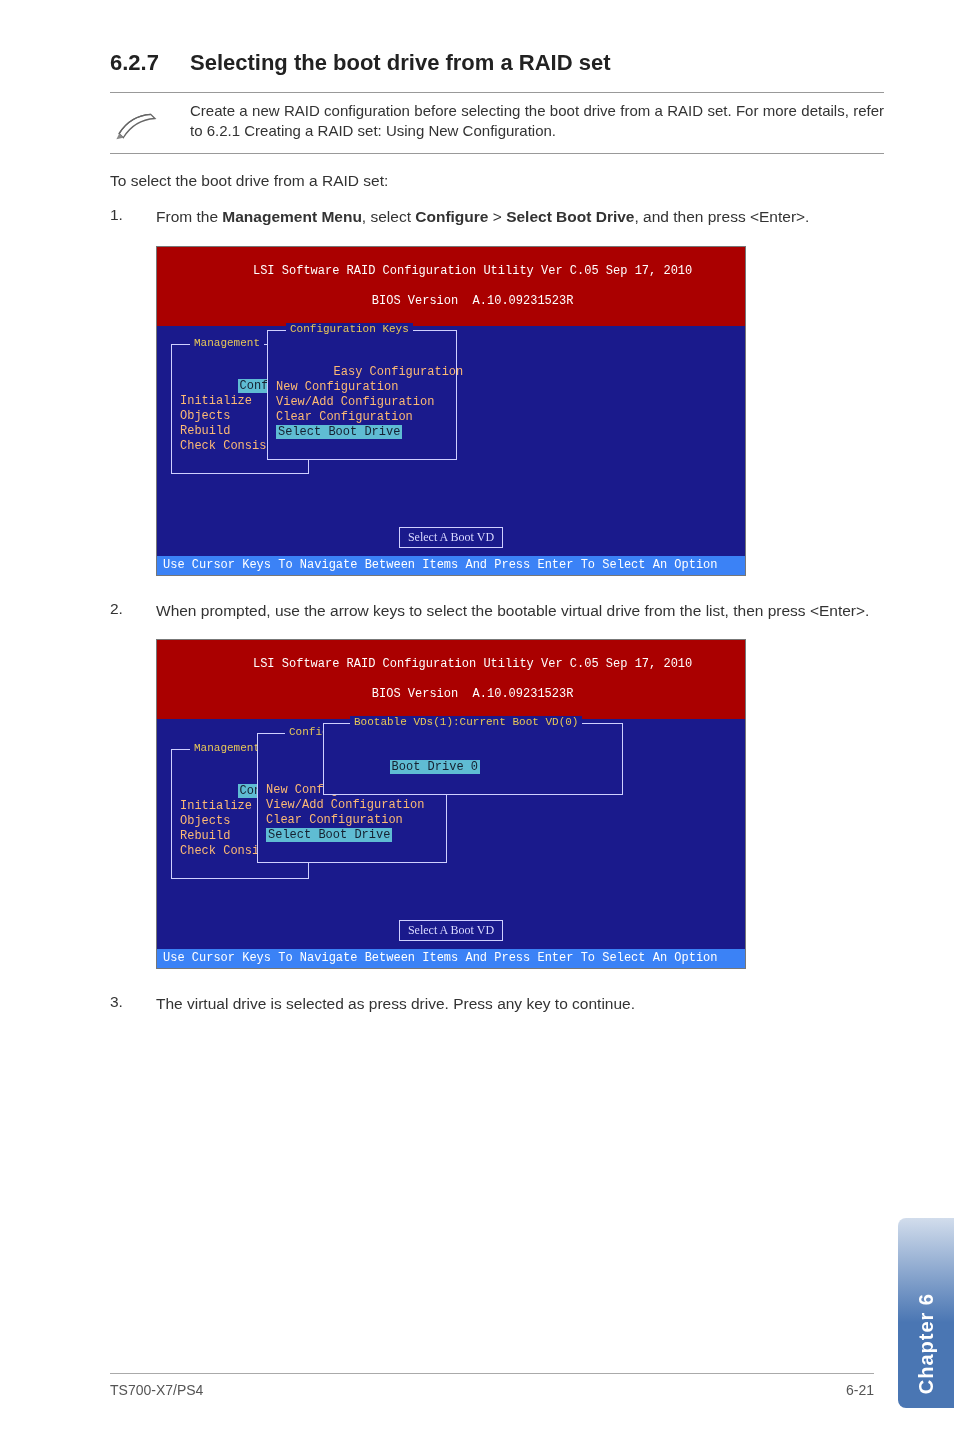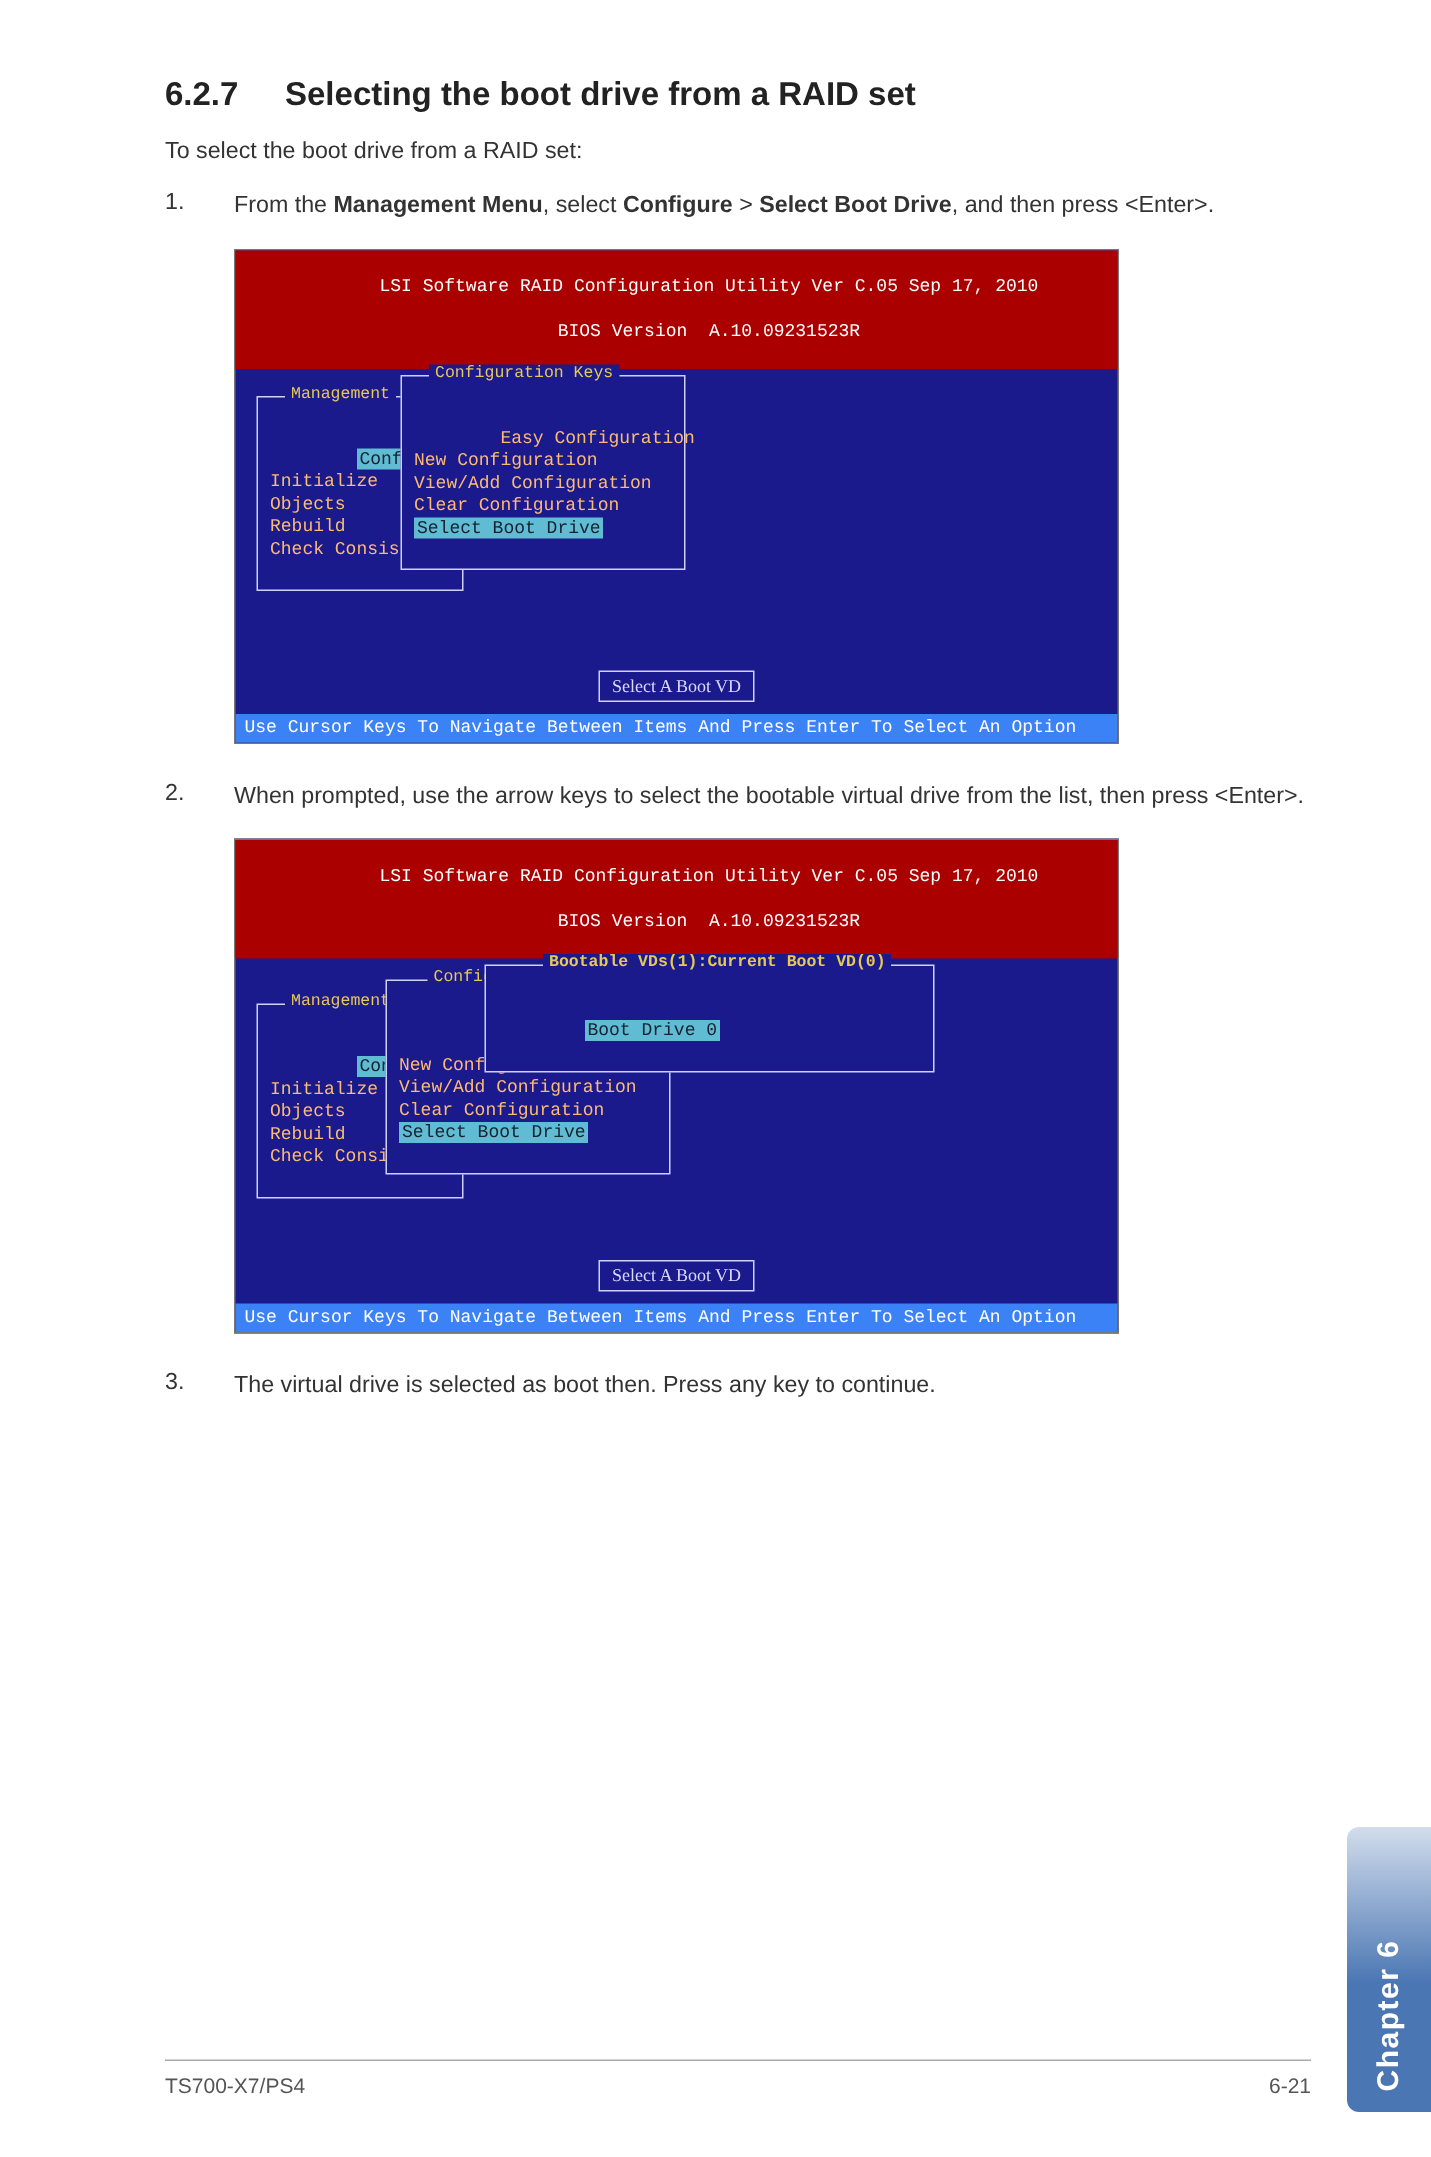--- a/index.html
+++ b/index.html
@@ -178,20 +178,30 @@
 </head>
 <body>
 
 <div class="page">
 
   <div class="section-title">
     <div class="section-num">6.2.7</div>
     <div class="section-heading">Selecting the boot drive from a RAID set</div>
   </div>
 
+  <div class="note-row">
+    <div class="note-icon">
+      <svg viewBox="0 0 64 48">
+        <path d="M6 38 Q22 12 52 10 L58 16 Q28 18 12 44 Z" fill="none" stroke="#666" stroke-width="2"></path>
+        <path d="M6 38 L2 46 L12 44 Z" fill="#888"></path>
+        <path d="M6 38 Q22 12 52 10" fill="none" stroke="#666" stroke-width="2"></path>
+      </svg>
+    </div>
+    <div class="note-text">Create a new RAID configuration before selecting the boot drive from a RAID set. For more details, refer to 6.2.1 Creating a RAID set: Using New Configuration.</div>
+  </div>
 
   <p class="body-para">To select the boot drive from a RAID set:</p>
 
   <div class="step">
     <div class="step-num">1.</div>
     <div class="step-text">
       <span>From the </span><b>Management Menu</b><span>, select </span><b>Configure</b><span> &gt; </span><b>Select Boot Drive</b><span>, and then press &lt;Enter&gt;.</span>
     </div>
   </div>
 
@@ -251,33 +261,33 @@
       <div class="bbox" style="top:14px; left:100px; width:190px;">
         <span class="btitle" style="left:27px;">Config</span>
         <span class="line">Easy Con</span>
 <span class="line">New Configuration</span>
 <span class="line">View/Add Configuration</span>
 <span class="line">Clear Configuration</span>
 <span class="sel">Select Boot Drive</span>
       </div>
 
       <div class="bbox" style="top:4px; left:166px; width:300px; padding-top:6px;">
-        <span class="btitle" style="left:38px;font-weight:bold;">Bootable VDs(1):Current Boot VD(0)</span>
+        <span class="btitle" style="left:26px;">Bootable VDs(1):Current Boot VD(0)</span>
         <span class="sel">Boot Drive 0</span>
       </div>
       <div class="centerbox-wrap" style="bottom:8px;">
         <span class="centerbox">Select A Boot VD</span>
       </div>
     </div>
     <div class="bios-footer">Use Cursor Keys To Navigate Between Items And Press Enter To Select An Option</div>
   </div>
 
   <div class="step">
     <div class="step-num">3.</div>
-    <div class="step-text">The virtual drive is selected as boot then. Press any key to continue.</div>
+    <div class="step-text">The virtual drive is selected as press drive. Press any key to continue.</div>
   </div>
 
   <div class="chapter-tab">
     <span>Chapter 6</span>
   </div>
 
   <div class="page-footer">
     <span>TS700-X7/PS4</span>
     <span>6-21</span>
   </div>

